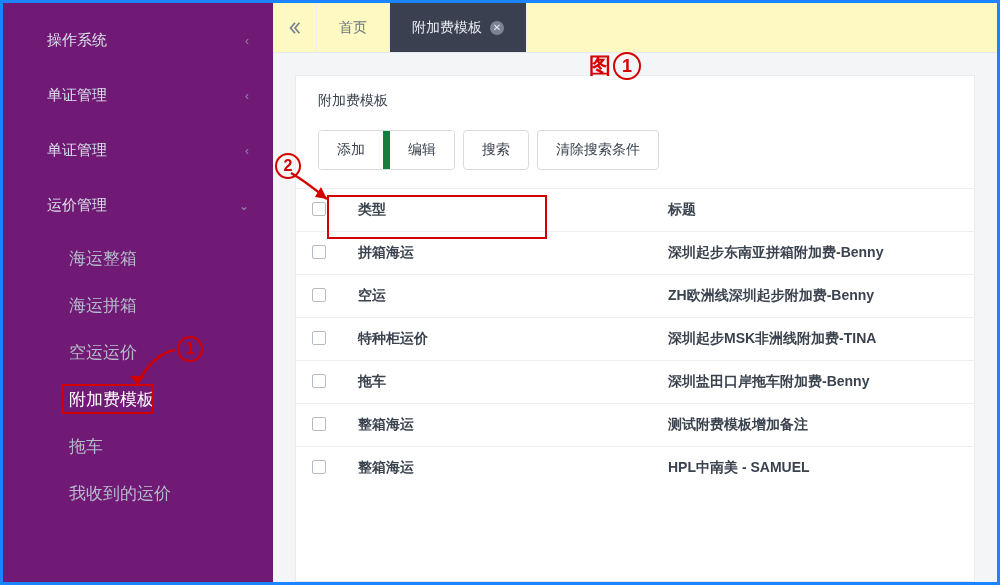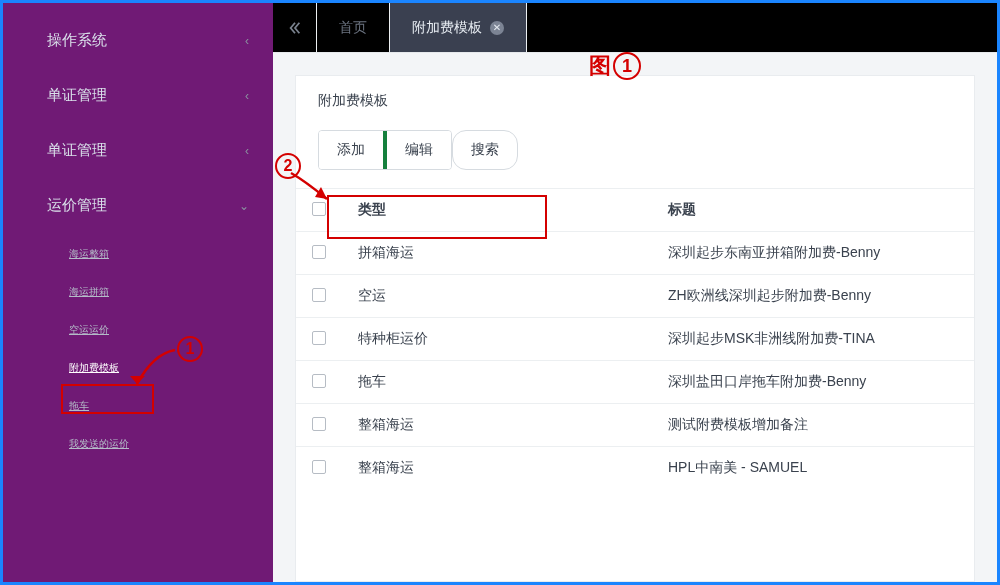--- a/index.html
+++ b/index.html
@@ -37,40 +37,39 @@
     right: 24px;
     top: 50%;
     transform: translateY(-50%);
     font-size: 12px;
     color: #8a92a0;
   }
   .submenu { padding: 2px 0 6px 0; }
   .sub-item {
     padding: 12px 24px 12px 66px;
     color: #b4bcc8;
-    font-size: 10px;
-    cursor: pointer;
-    text-decoration: underline;
+    font-size: 17px;
+    cursor: pointer;
   }
   .sub-item.active {
     color: #fff;
   }
 
   
   .main {
     flex: 1;
     background: #f3f5f7;
     display: flex;
     flex-direction: column;
     min-width: 0;
   }
 
   
   .tabbar {
-    background: #000000;
+    background: #fef9c3;
     border-bottom: 1px solid #e6e9ec;
     height: 50px;
     display: flex;
     align-items: stretch;
   }
   .tab-nav {
     width: 44px;
     display: flex;
     align-items: center;
     justify-content: center;
@@ -116,53 +115,54 @@
     overflow: hidden;
   }
   .card-title {
     padding: 16px 22px 10px 22px;
     color: #3a424e;
     font-size: 14px;
   }
   .toolbar {
     padding: 10px 22px 18px 22px;
     display: flex;
-    gap: 0;
+    gap: 8px;
   }
   .btn-group {
     display: inline-flex;
     border: 1px solid #d6dbe0;
     border-radius: 4px;
     overflow: hidden;
   }
-  .btn-group .btn + .btn { border-left: 4px solid #15803d; }
+  .btn-group .btn + .btn { border-left: 7px solid #15803d; }
   .btn {
     background: #fff;
     border: none;
     padding: 10px 18px;
     font-size: 14px;
     color: #3a424e;
     cursor: pointer;
   }
   .btn-single {
     border: 1px solid #d6dbe0;
-    border-radius: 14px;
+    border-radius: 4px;
   }
 
   
   .table {
     width: 100%;
     border-collapse: collapse;
   }
   .table th, .table td {
     border-top: 1px solid #eceff1;
     text-align: left;
     padding: 12px 16px;
     font-size: 14px;
     color: #3a424e;
+    font-weight: bold;
   }
   .table th { font-weight: 700; }
   .col-chk { width: 44px; text-align: center; }
   .col-type { width: 310px; }
   .chk {
     width: 14px; height: 14px;
     border: 1px solid #b6bcc4;
     border-radius: 2px;
     display: inline-block;
   }
@@ -220,21 +220,21 @@
         <div class="menu-group"><span>操作系统</span><span class="chev">‹</span></div>
         <div class="menu-group"><span>单证管理</span><span class="chev">‹</span></div>
         <div class="menu-group"><span>单证管理</span><span class="chev">‹</span></div>
         <div class="menu-group"><span>运价管理</span><span class="chev">⌄</span></div>
         <div class="submenu">
           <div class="sub-item">海运整箱</div>
           <div class="sub-item">海运拼箱</div>
           <div class="sub-item">空运运价</div>
           <div class="sub-item active">附加费模板</div>
           <div class="sub-item">拖车</div>
-          <div class="sub-item">我发送的运价</div>
+          <div class="sub-item">我收到的运价</div>
         </div>
       </div>
   </nav>
 
   <div class="main">
 
     <div class="tabbar">
       <div class="tab-nav">
         <svg viewBox="0 0 16 16">
           <path d="M8 2 L3 8 L8 14" stroke="#7a828e" stroke-width="2" fill="none"></path>
@@ -252,20 +252,21 @@
 
     <div class="card">
       <div class="card-title">附加费模板</div>
 
       <div class="toolbar">
         <div class="btn-group">
           <button class="btn">添加</button>
           <button class="btn">编辑</button>
         </div>
         <button class="btn btn-single">搜索</button>
+        <button class="btn btn-single">清除搜索条件</button>
       </div>
 
       <table class="table">
         <thead>
           <tr>
             <th class="col-chk">
               <span class="chk"></span>
             </th>
             <th class="col-type">类型</th>
             <th>标题</th>

